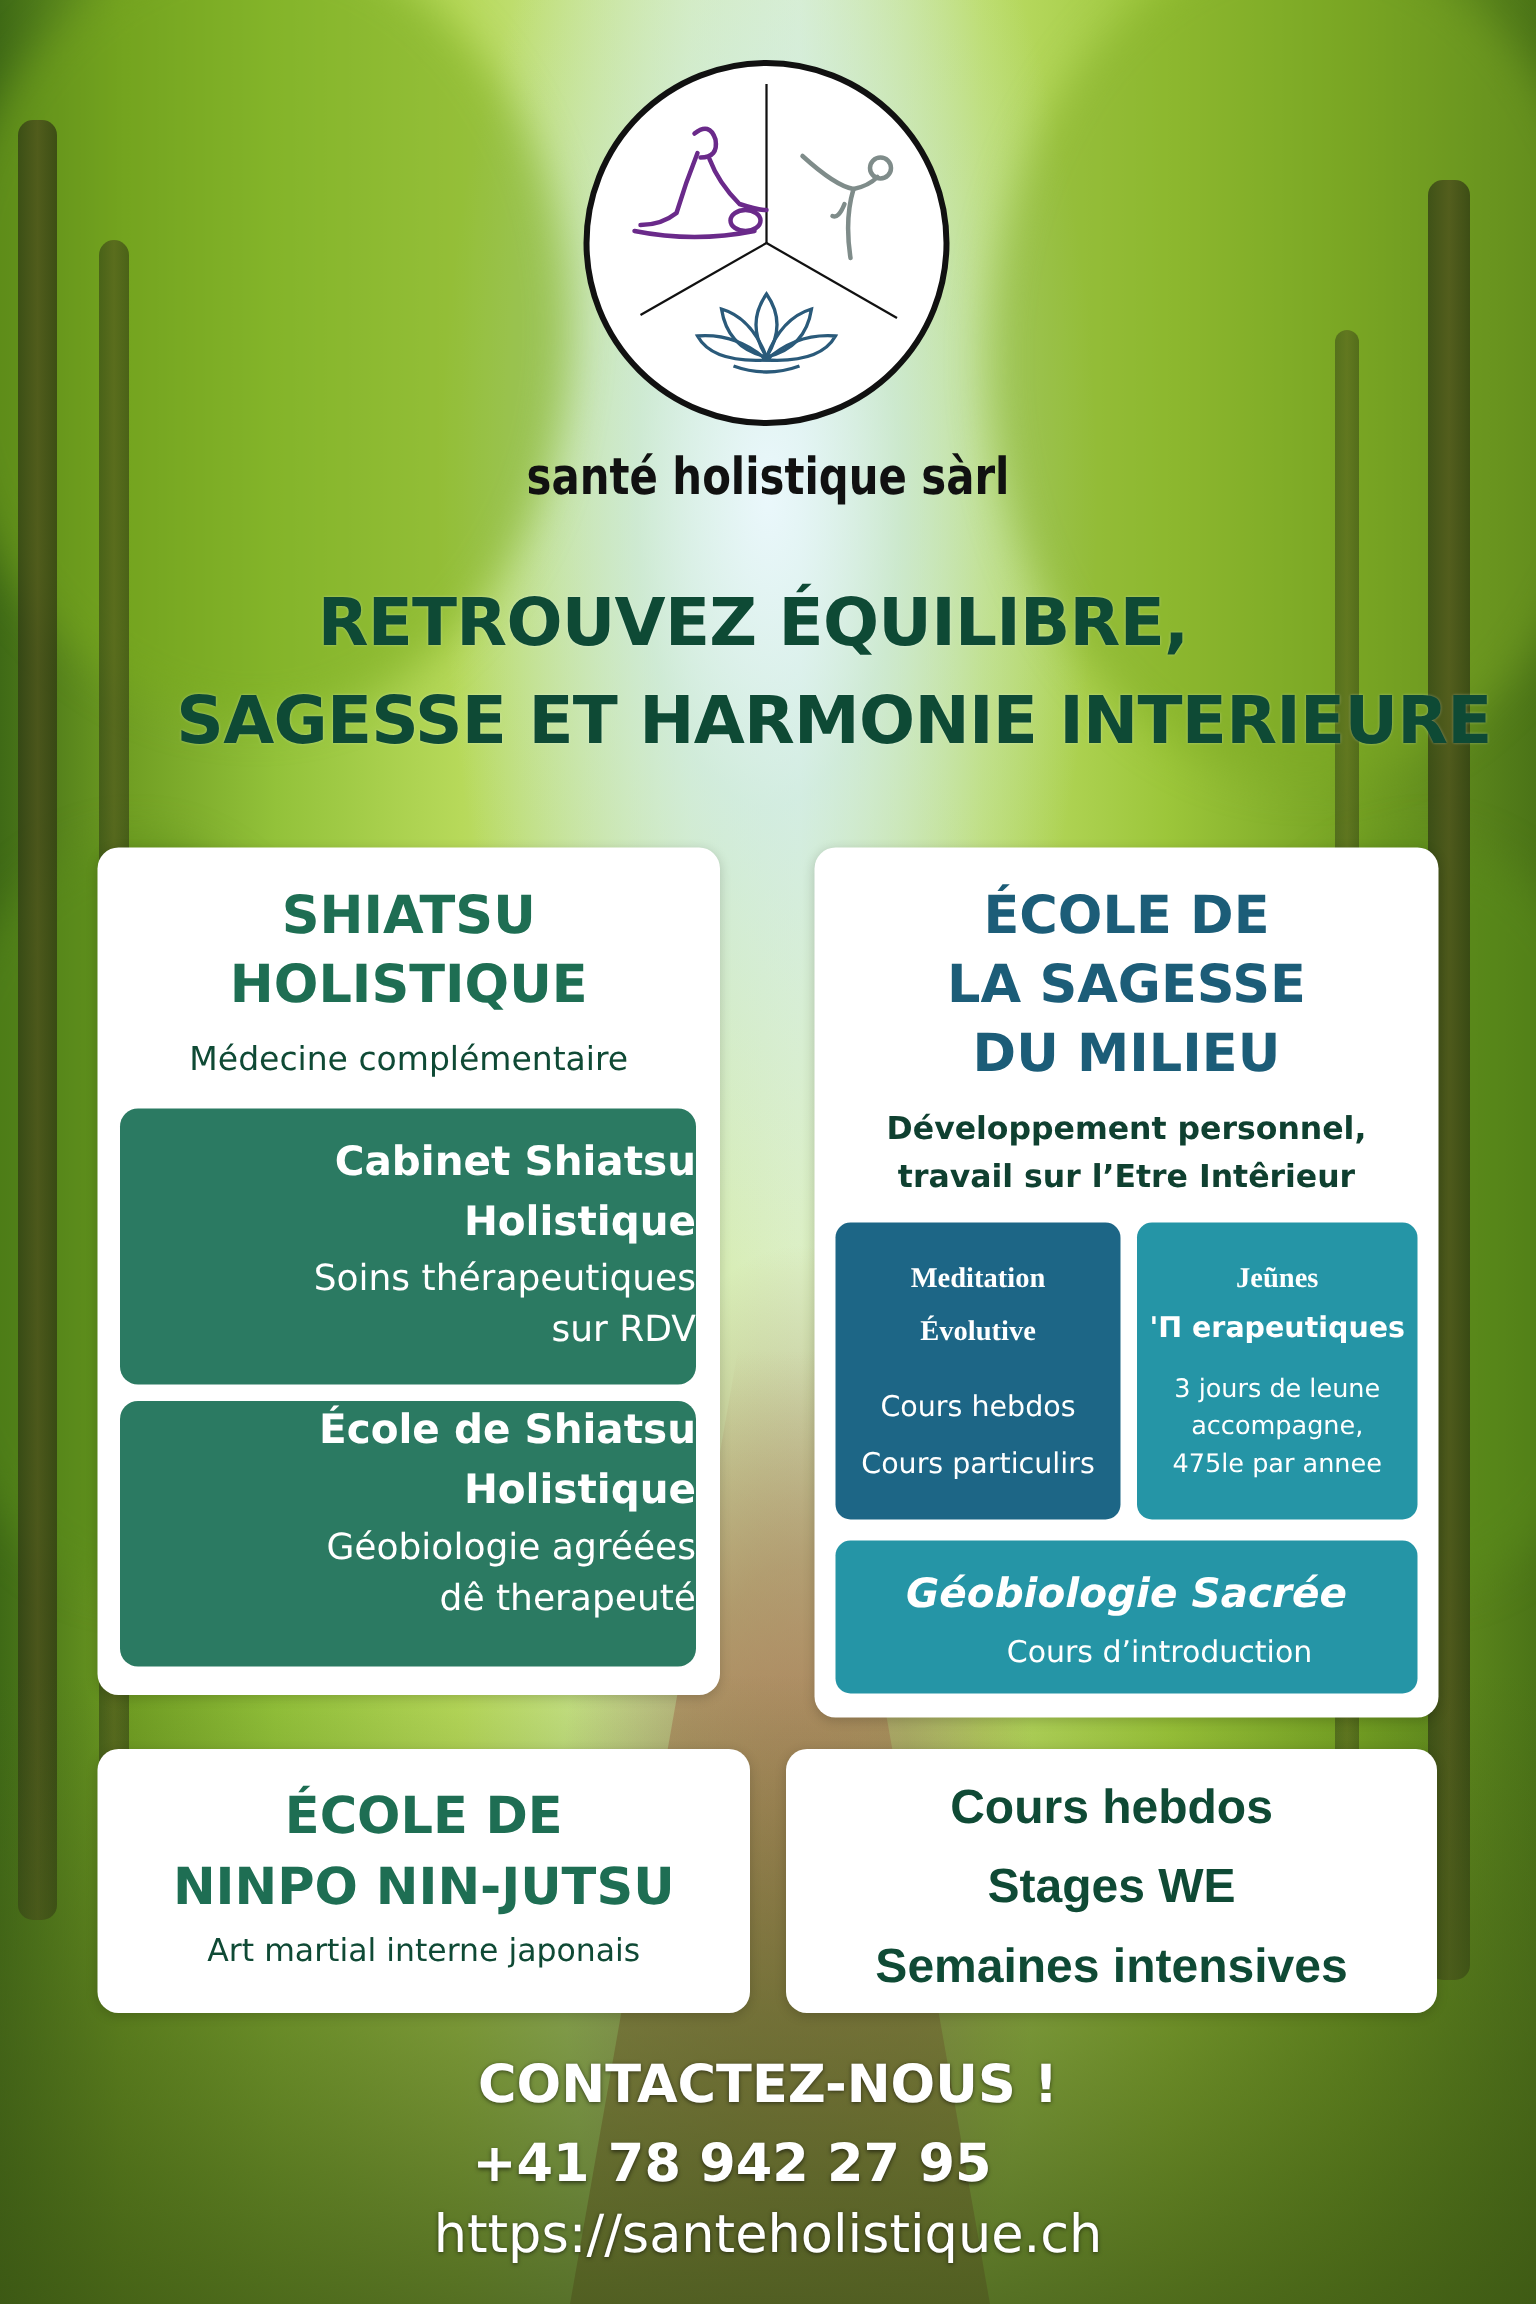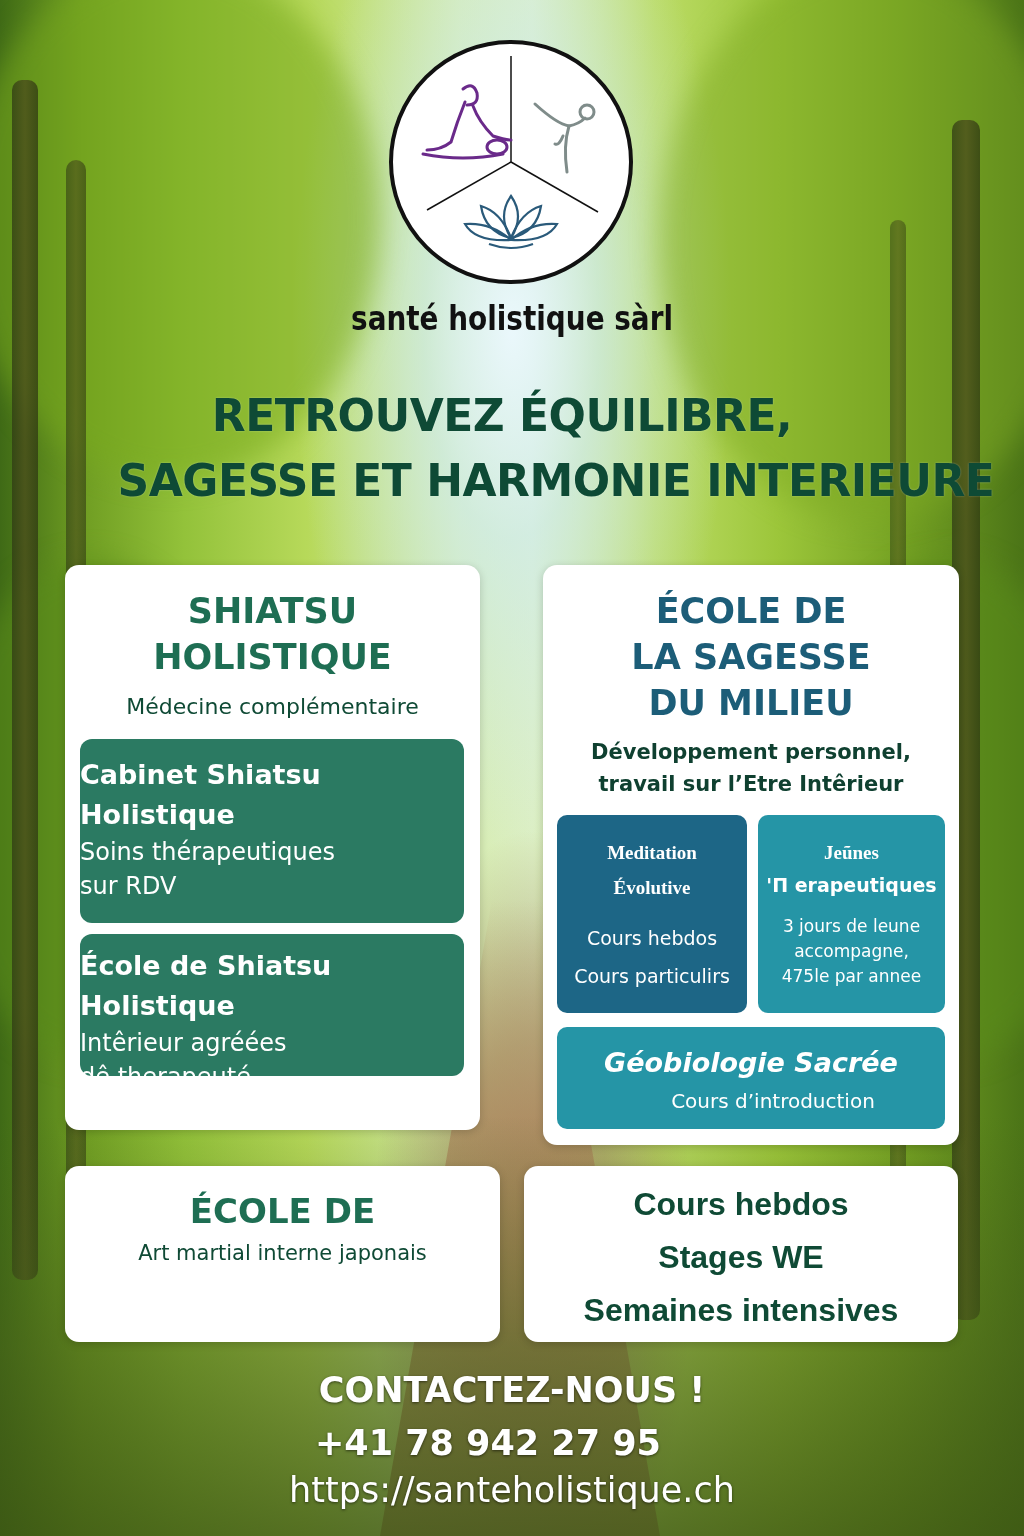--- a/index.html
+++ b/index.html
@@ -32,25 +32,25 @@
   .h1 { top:390px; left:-10px; }
   .h2 { top:455px; left:44px; }
 
   .card { position:absolute; background:#fff; border-radius:14px; box-shadow:0 2px 8px rgba(0,0,0,0.18); }
   .card .title { text-align:center; font-weight:bold; font-family:"DejaVu Sans", sans-serif; }
 
   .c1 { left:65px; top:565px; width:415px; height:565px; }
   .c1 .title { color:#1e6e53; font-size:35px; line-height:46px; margin-top:23px; }
   .c1 .sub { color:#0f4a35; font-size:22px; text-align:center; margin-top:14px; font-family:"DejaVu Sans", sans-serif; }
 
-  .gbox { position:absolute; left:15px; width:384px; background:#2b7a62; border-radius:12px; color:#fff; text-align:left; font-family:"DejaVu Sans", sans-serif; }
+  .gbox { position:absolute; left:15px; width:384px; background:#2b7a62; border-radius:12px; color:#fff; text-align:right; font-family:"DejaVu Sans", sans-serif; }
   .gbox .bt { font-weight:bold; font-size:27px; line-height:40px; }
   .gbox .bs { font-size:24px; line-height:34px; }
   .g1 { top:174px; height:184px; padding-top:16px; box-sizing:border-box; }
-  .g2 { top:369px; height:142px; padding-top:12px; box-sizing:border-box; }
+  .g2 { top:369px; height:177px; box-sizing:border-box; }
 
   .c2 { left:543px; top:565px; width:416px; height:580px; }
   .c2 .title { color:#1c5d78; font-size:35px; line-height:46px; margin-top:23px; }
   .c2 .sub { color:#0f4030; font-size:21px; font-weight:bold; line-height:32px; text-align:center; margin-top:10px; font-family:"DejaVu Sans", sans-serif; }
 
   .tbox { position:absolute; border-radius:10px; color:#fff; text-align:center; font-family:"DejaVu Sans", sans-serif; box-sizing:border-box; }
   .t1 { left:14px; top:250px; width:190px; height:198px; background:#1d6686; padding-top:20px; }
   .t2 { left:215px; top:250px; width:187px; height:198px; background:#2595a6; padding-top:20px; }
   .t3 { left:14px; top:462px; width:388px; height:102px; background:#2595a6; padding-top:16px; }
   .t1 .bt, .t2 .bt { font-weight:bold; font-size:19px; line-height:35px;font-family:Liberation Serif, serif; }
@@ -132,21 +132,21 @@
 
   <div class="gbox g1">
     <div class="bt">Cabinet Shiatsu</div>
     <div class="bt">Holistique</div>
     <div class="bs">Soins thérapeutiques</div>
     <div class="bs">sur RDV</div>
   </div>
   <div class="gbox g2">
     <div class="bt">École de Shiatsu</div>
     <div class="bt">Holistique</div>
-    <div class="bs">Intêrieur agréées</div>
+    <div class="bs">Géobiologie agréées</div>
     <div class="bs">dê therapeuté</div>
   </div>
 </div>
 
 <div class="card c2">
   <div class="title">
     <div>ÉCOLE DE</div>
     <div>LA SAGESSE</div>
     <div>DU MILIEU</div>
   </div>
@@ -172,20 +172,21 @@
   </div>
   <div class="tbox t3">
     <div class="bt">Géobiologie Sacrée</div>
     <div class="bs">Cours d’introduction</div>
   </div>
 </div>
 
 <div class="card c3">
   <div class="title">
     <div>ÉCOLE DE</div>
+    <div>NINPO NIN-JUTSU</div>
   </div>
   <div class="sub">Art martial interne japonais</div>
 </div>
 
 <div class="card c4">
   <div style="height:12px"></div>
   <div class="line">Cours hebdos</div>
   <div class="line">Stages WE</div>
   <div class="line">Semaines intensives</div>
 </div>

